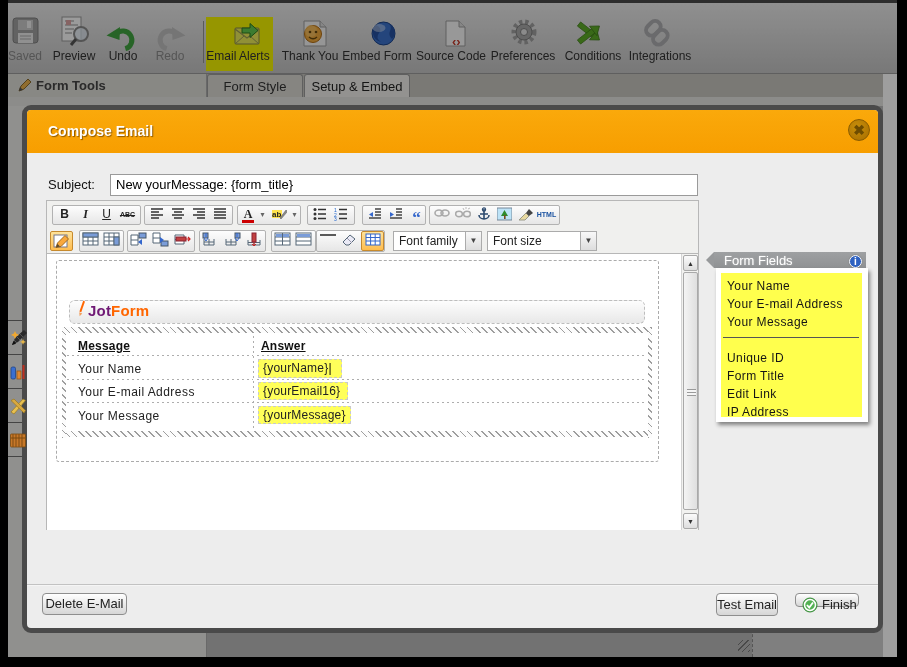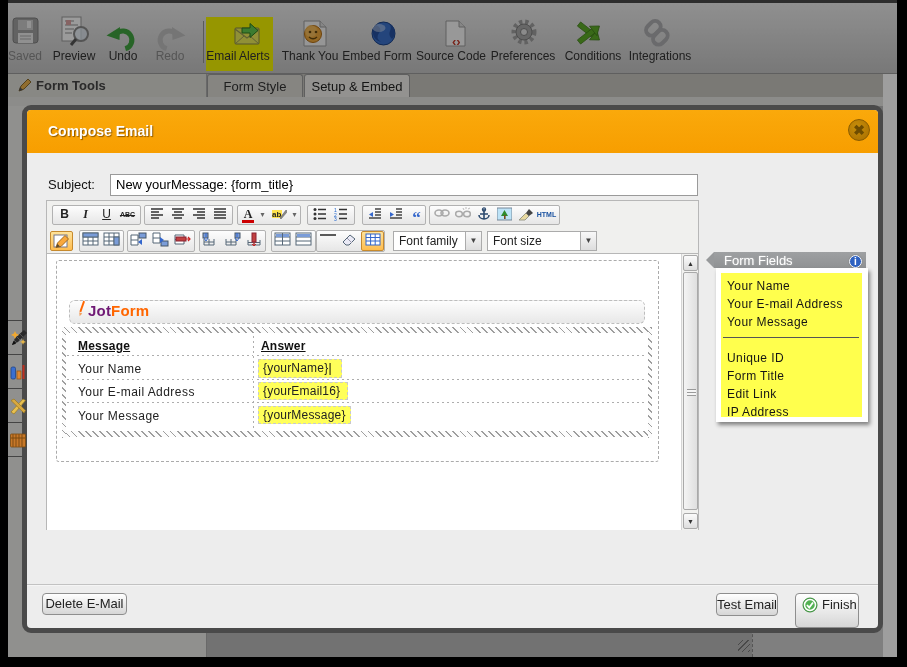--- a/index.html
+++ b/index.html
@@ -111,21 +111,21 @@
 #ffline { position:absolute; left:2px; top:64px; width:136px; height:1px; background:#555; }
 
 
 #fsep { position:absolute; left:0; top:474px; width:851px; height:2px;
   border-top:1px solid #C2C2C2; background:#F5F5F5; }
 .btn { position:absolute; top:483px; border:1px solid #8E8E8E; border-radius:4px;
   background:linear-gradient(#FFFFFF,#D6D6D6); font-size:13px; color:#222; text-align:center; }
 #bdel { left:15px; width:85px; height:22px; line-height:20px; }
 #breply { left:490px; width:191px; height:23px; line-height:21px; padding-left:25px; text-align:left; font-size:11.5px; letter-spacing:-.2px; white-space:nowrap; }
 #btest { left:689px; width:62px; height:23px; line-height:21px; }
-#bfinish { left:768px; width:64px; height:35px; line-height:21px; padding-left:26px; text-align:left; }
+#bfinish { left:768px; width:64px; height:14px; line-height:21px; padding-left:26px; text-align:left; }
 </style>
 </head>
 <body>
 <div id="stage">
   <div id="page">
     <div id="topline"></div>
     <div id="toolbar">
       <div id="ealert"></div>
       <div class="tlabel dis" style="left:-28px;">Saved</div>
       <div class="tlabel" style="left:21px;">Preview</div>

